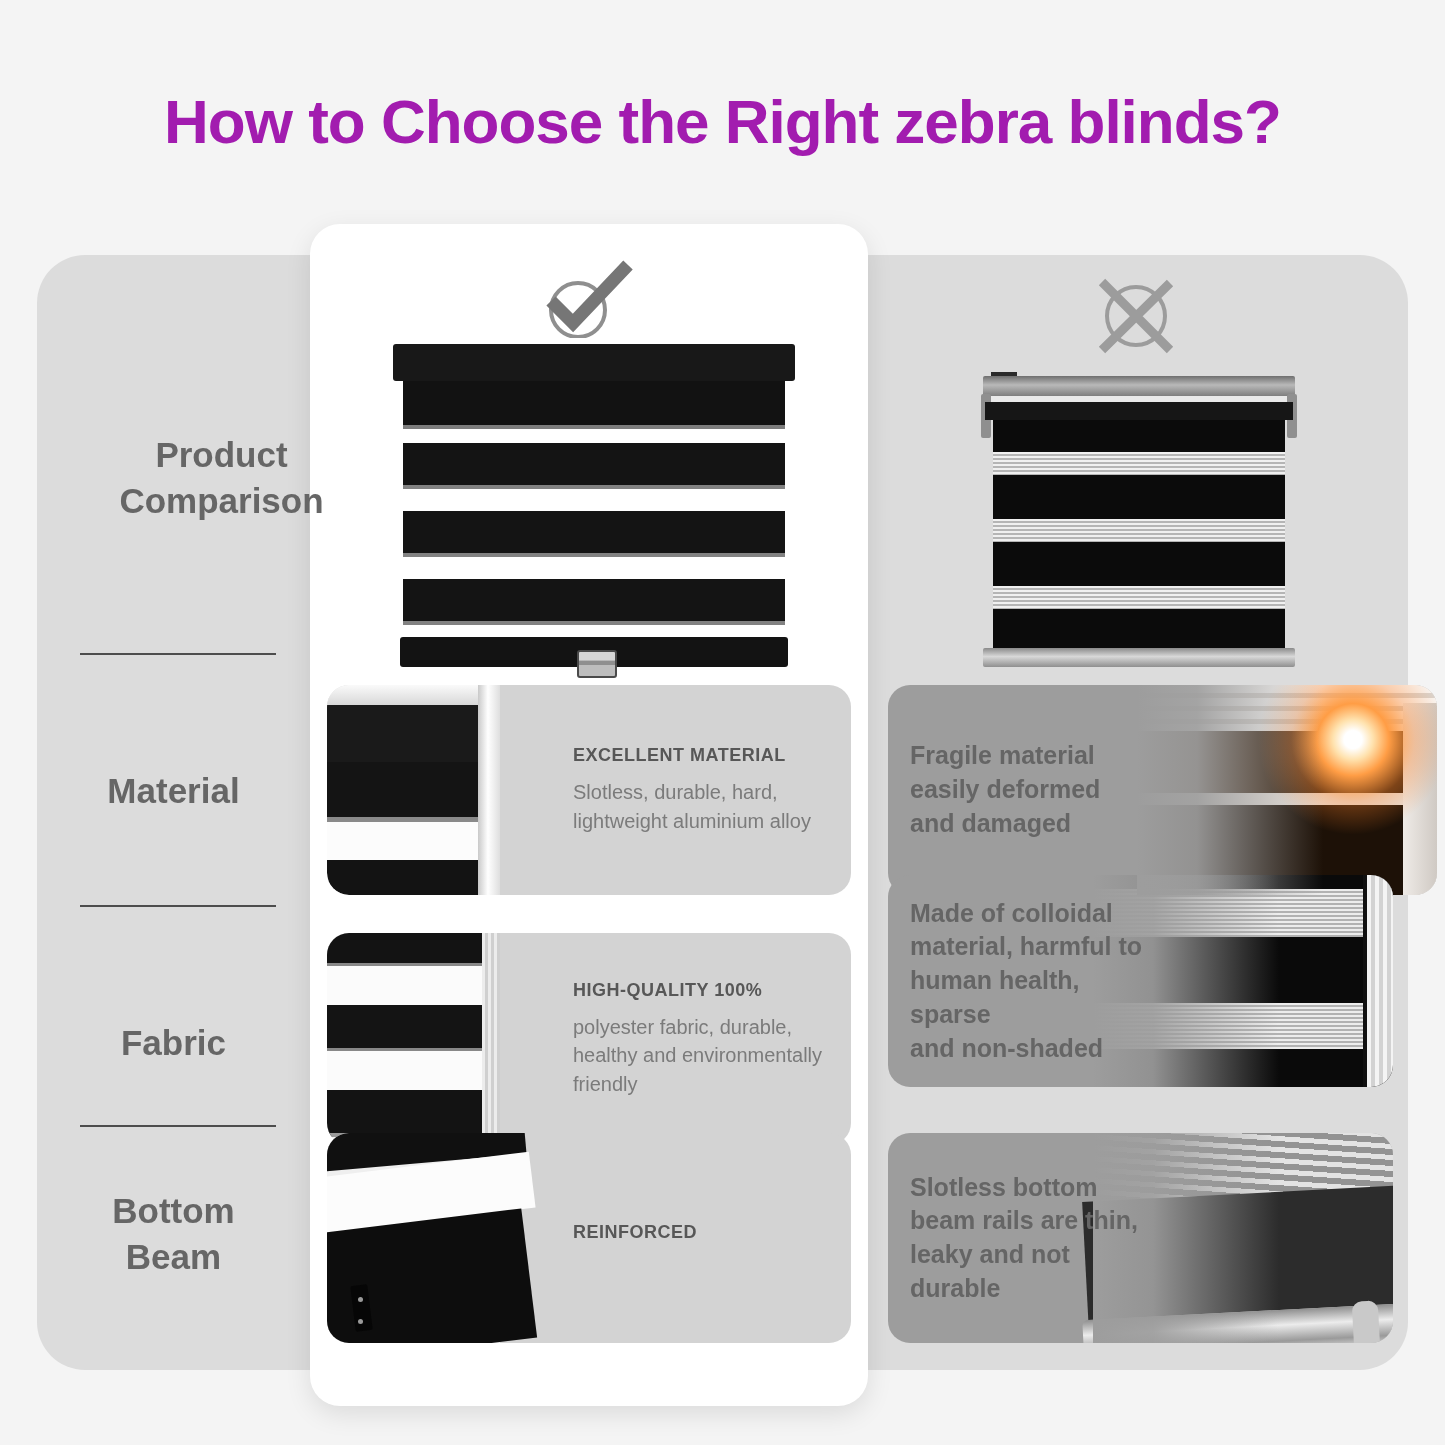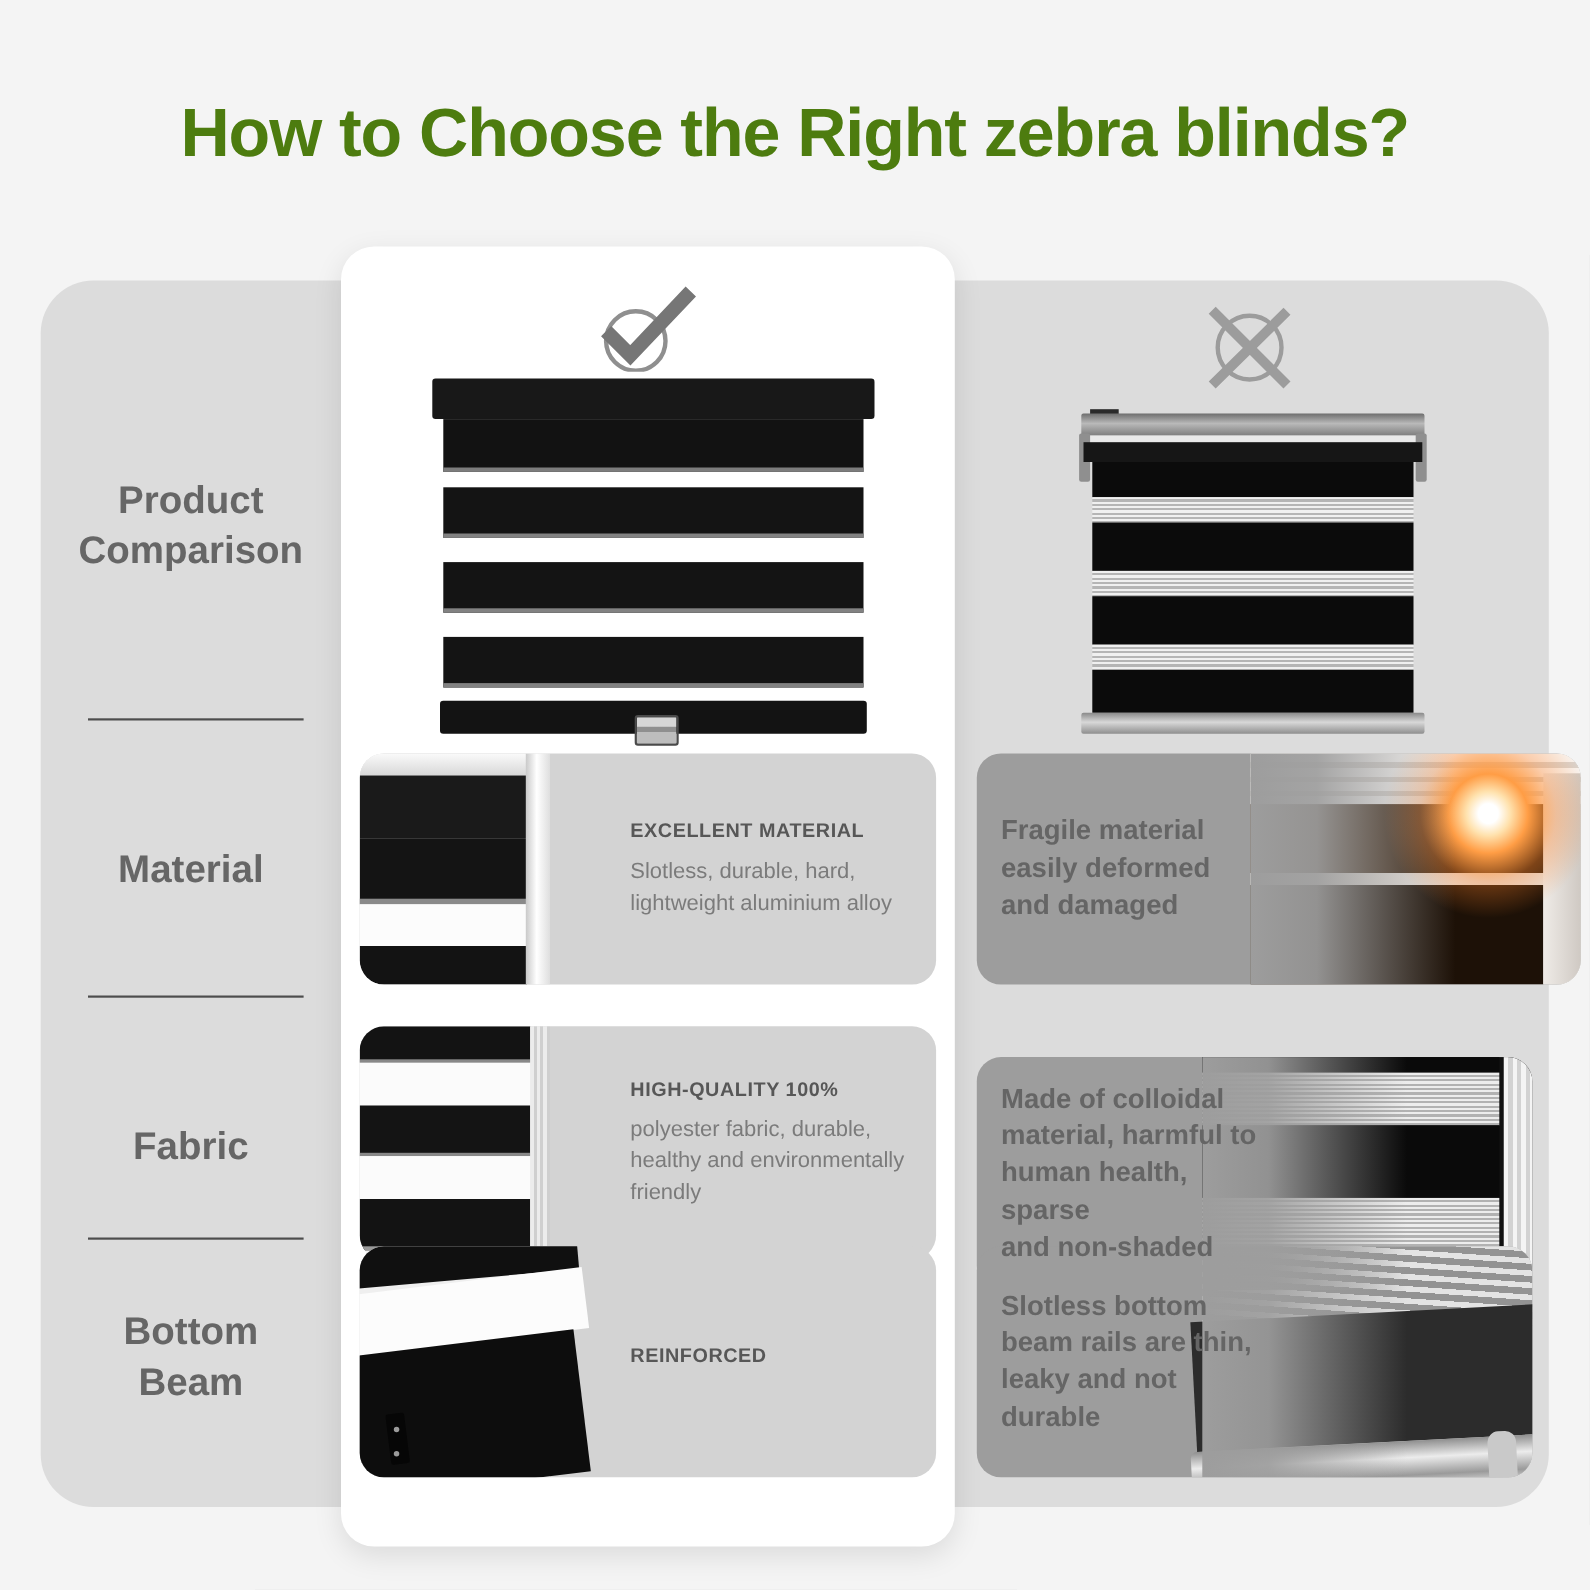--- a/index.html
+++ b/index.html
@@ -1,19 +1,19 @@
 <!DOCTYPE html>
 <html><head>
 <meta charset="utf-8">
 <style>
   html,body{margin:0;padding:0;background:#f4f4f4;}
   .page{position:relative;width:1445px;height:1445px;background:#f4f4f4;overflow:hidden;
         font-family:"Liberation Sans",sans-serif;}
   .title{position:absolute;left:0;top:86px;width:100%;text-align:center;
-         font-size:62px;font-weight:bold;color:#4d7c0f;letter-spacing:-1px;}
+         font-size:62px;font-weight:bold;color:#a21caf;letter-spacing:-1px;}
   
   .panel{position:absolute;left:37px;top:255px;width:1371px;height:1115px;
          background:#dcdcdc;border-radius:48px;}
   
   .card{position:absolute;left:310px;top:224px;width:558px;height:1182px;
         background:#ffffff;border-radius:30px;box-shadow:0 8px 26px rgba(0,0,0,.10);}
   
   .rowlabel{position:absolute;left:37px;width:273px;text-align:center;
             font-size:35px;font-weight:bold;color:#666;line-height:1.3;white-space:pre-line;}
   .divider{position:absolute;left:80px;width:196px;height:2px;background:#4d4d4d;}
@@ -105,21 +105,21 @@
 </head>
 <body>
 
 <div class="page">
 
   <div class="title">How to Choose the Right zebra blinds?</div>
 
   <div class="panel"></div>
   <div class="card"></div>
 
-  <div class="rowlabel" style="top:432px;">Product
+  <div class="rowlabel" style="top:432px;padding-left:48px;">Product
 Comparison</div>
   <div class="divider" style="top:653px;"></div>
   <div class="rowlabel" style="top:768px;">Material</div>
   <div class="divider" style="top:905px;"></div>
   <div class="rowlabel" style="top:1020px;">Fabric</div>
   <div class="divider" style="top:1125px;"></div>
   <div class="rowlabel" style="top:1188px;">Bottom
 Beam</div>
 
   <div style="position:absolute;left:536px;top:252px;">
@@ -219,21 +219,21 @@
       <div class="pw-dark"></div>
       <div class="pw-right"></div>
       <div class="pw-sun"></div>
     </div>
     <div class="bfade"></div>
     <div class="btext">Fragile material
 easily deformed
 and damaged</div>
   </div>
 
-  <div class="brow" style="top:961px;height:212px;">
+  <div class="brow" style="top:875px;height:212px;">
     <div class="bphoto pz">
       <div class="pz-k" style="top:0;height:14px;"></div>
       <div class="pz-s" style="top:14px;height:48px;"></div>
       <div class="pz-k" style="top:62px;height:66px;"></div>
       <div class="pz-s" style="top:128px;height:46px;"></div>
       <div class="pz-k" style="top:174px;height:38px;"></div>
       <div class="pz-mold"></div>
     </div>
     <div class="bfade"></div>
     <div class="btext">Made of colloidal

